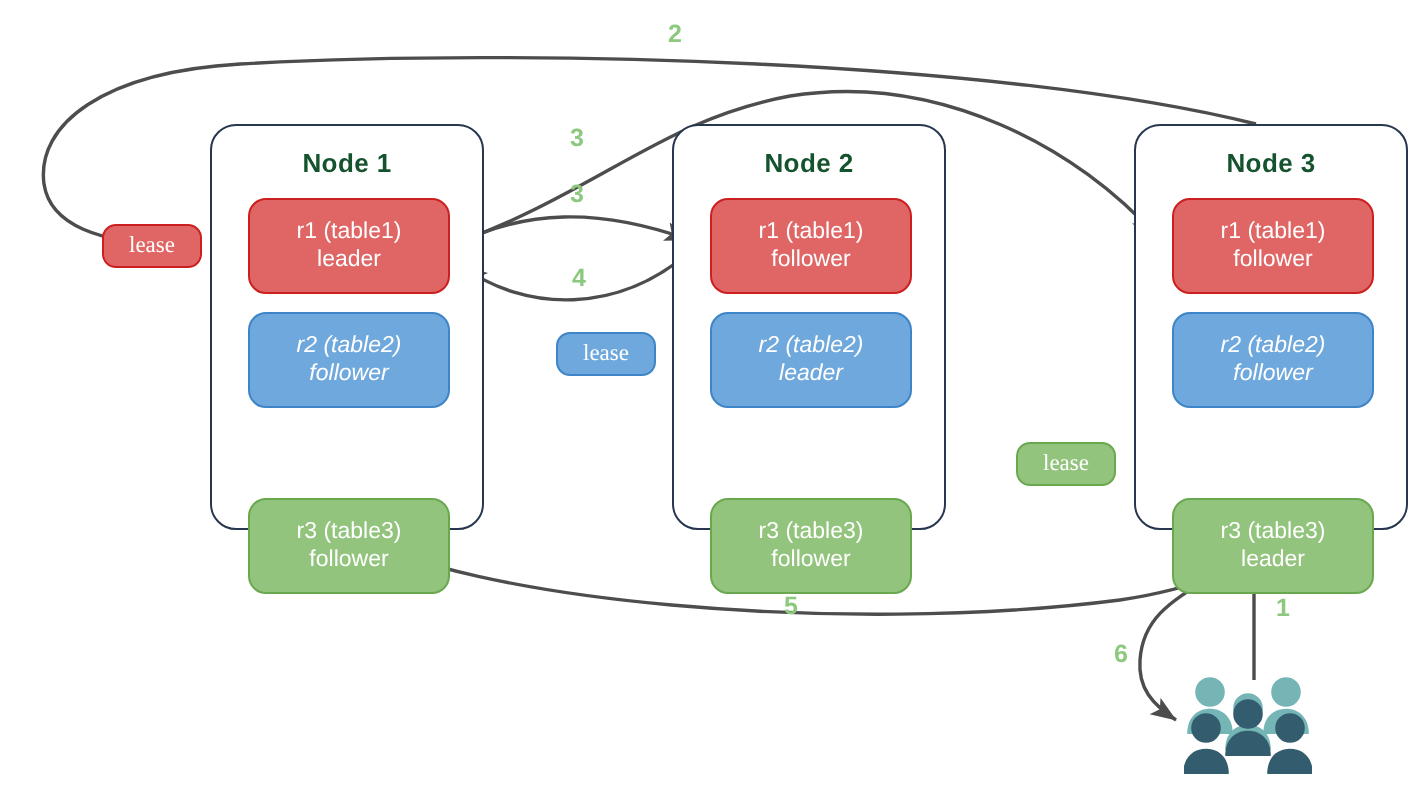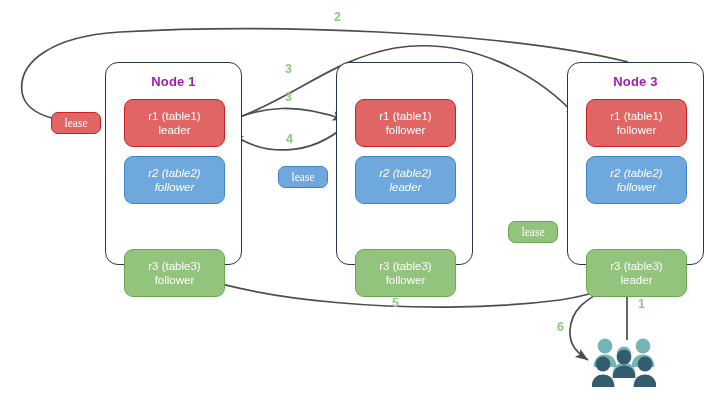--- a/index.html
+++ b/index.html
@@ -33,21 +33,21 @@
     border-radius: 13px;
   }
   .node-title {
     position: absolute;
     left: 0;
     right: 0;
     top: 11px;
     text-align: center;
     font-size: 13px;
     font-weight: bold;
-    color: #a21caf;
+    color: #14532d;
     letter-spacing: .2px;
   }
   .replica {
     position: absolute;
     box-sizing: border-box;
     border-radius: 9px;
     display: flex;
     flex-direction: column;
     align-items: center;
     justify-content: center;
@@ -135,20 +135,21 @@
       <span class="ln">follower</span>
     </div>
 
     <div class="replica rep-green" style="left:18px; top:150px; width:101px; height:48px;">
       <span class="ln">r3 (table3)</span>
       <span class="ln">follower</span>
     </div>
   </div>
 
   <div class="node-box" style="left:336px; top:62px; width:137px; height:203px;">
+    <div class="node-title">Node 2</div>
 
     <div class="replica rep-red" style="left:18px; top:36px; width:101px; height:48px;">
       <span class="ln">r1 (table1)</span>
       <span class="ln">follower</span>
     </div>
 
     <div class="replica rep-blue" style="left:18px; top:93px; width:101px; height:48px;">
       <span class="ln">r2 (table2)</span>
       <span class="ln">leader</span>
     </div>

